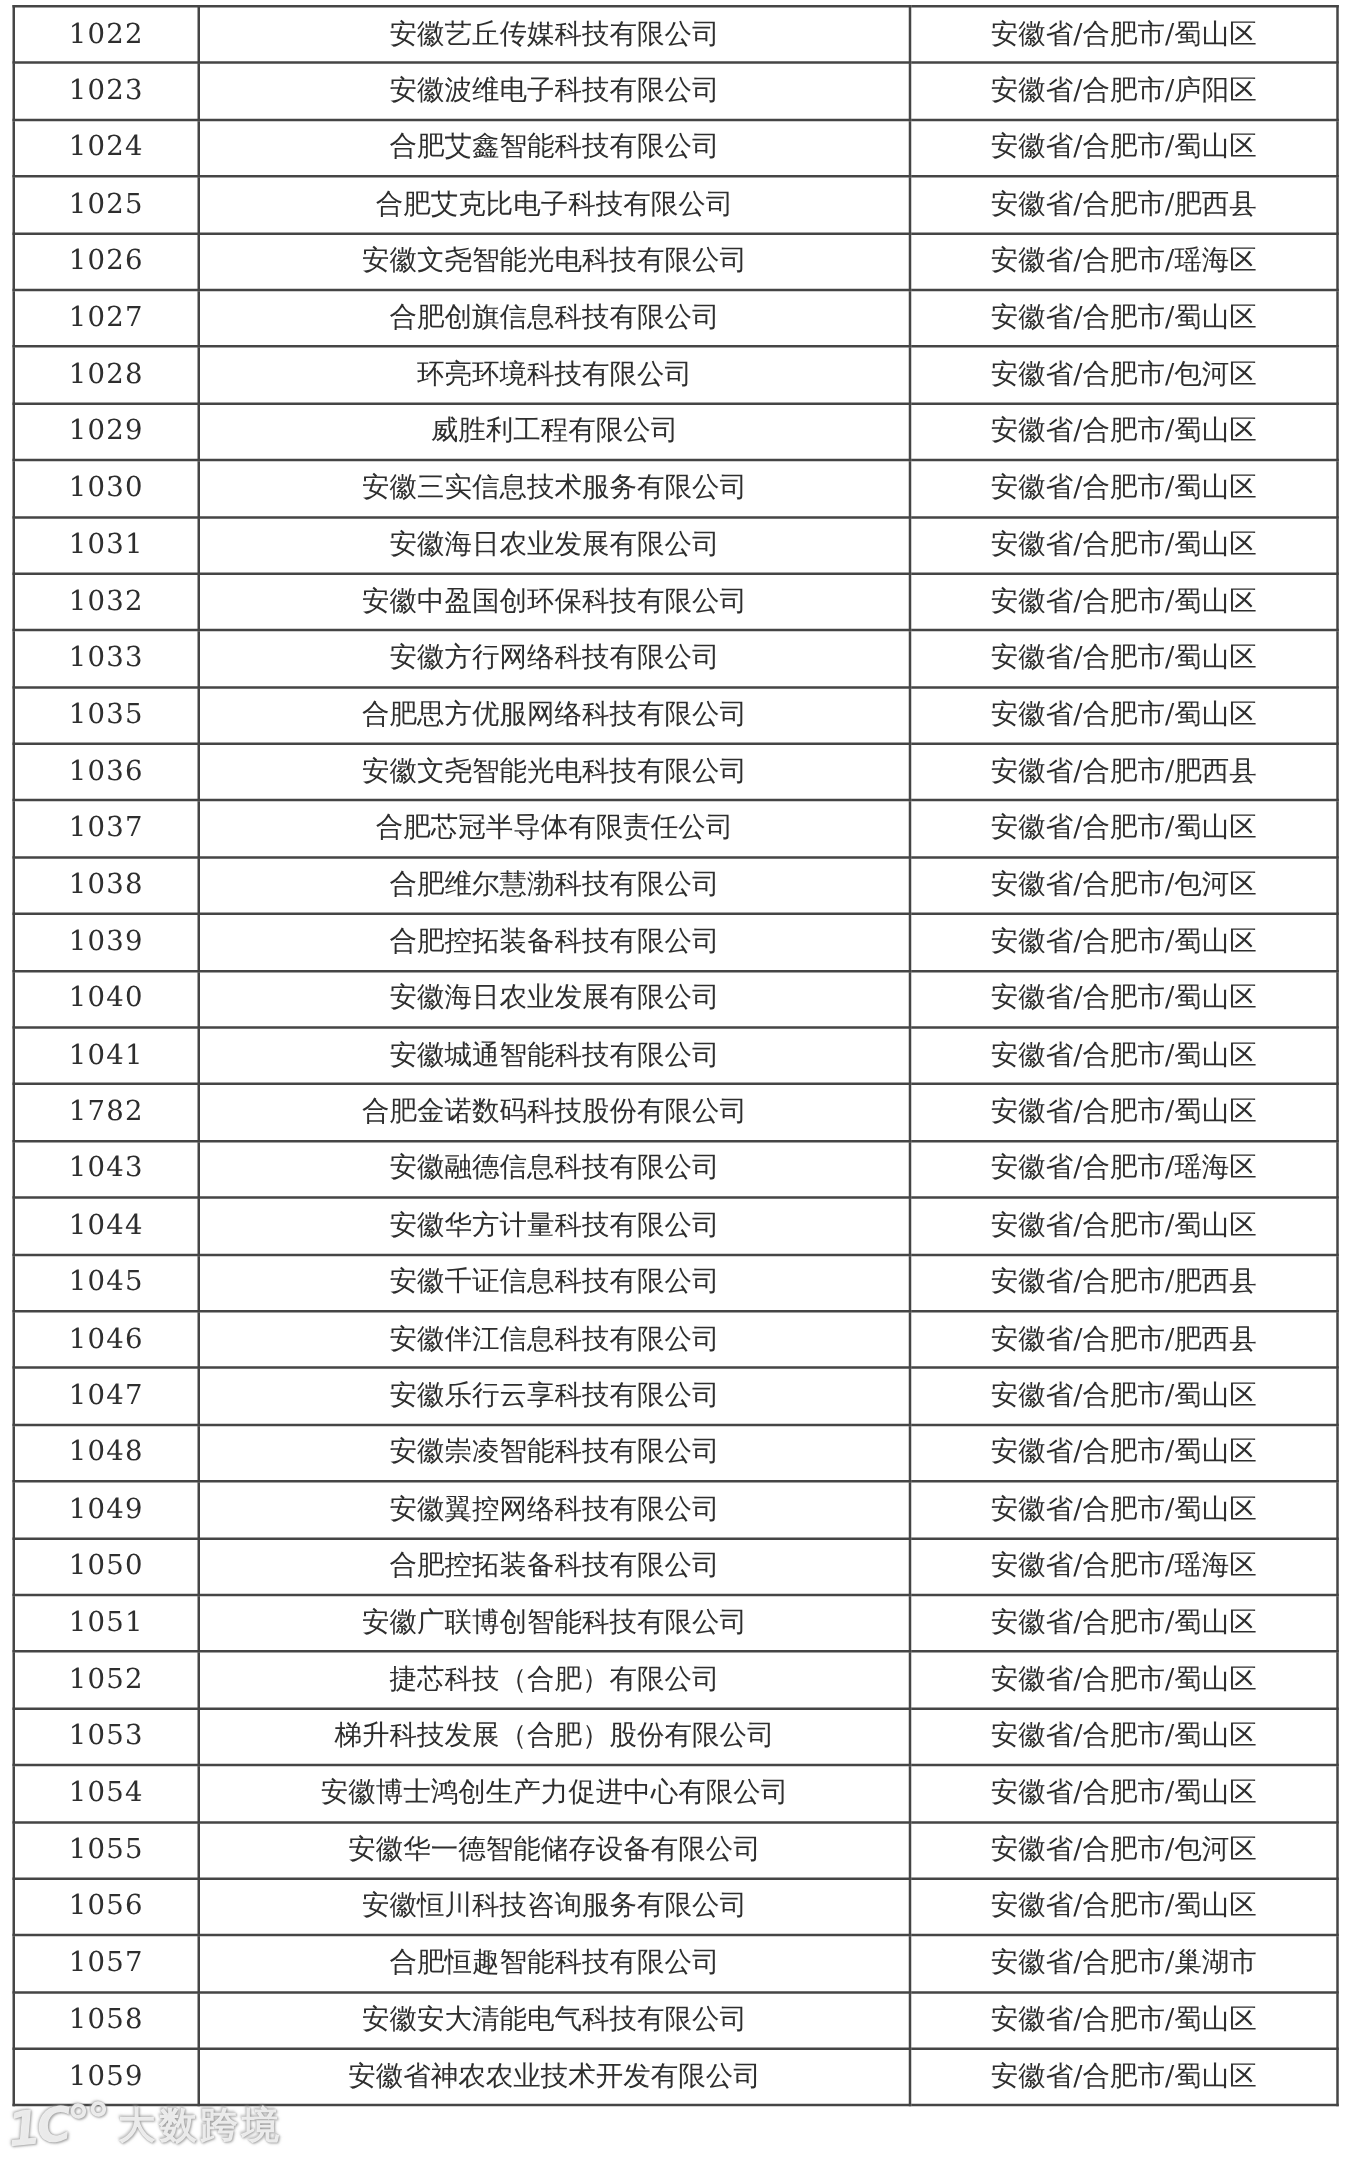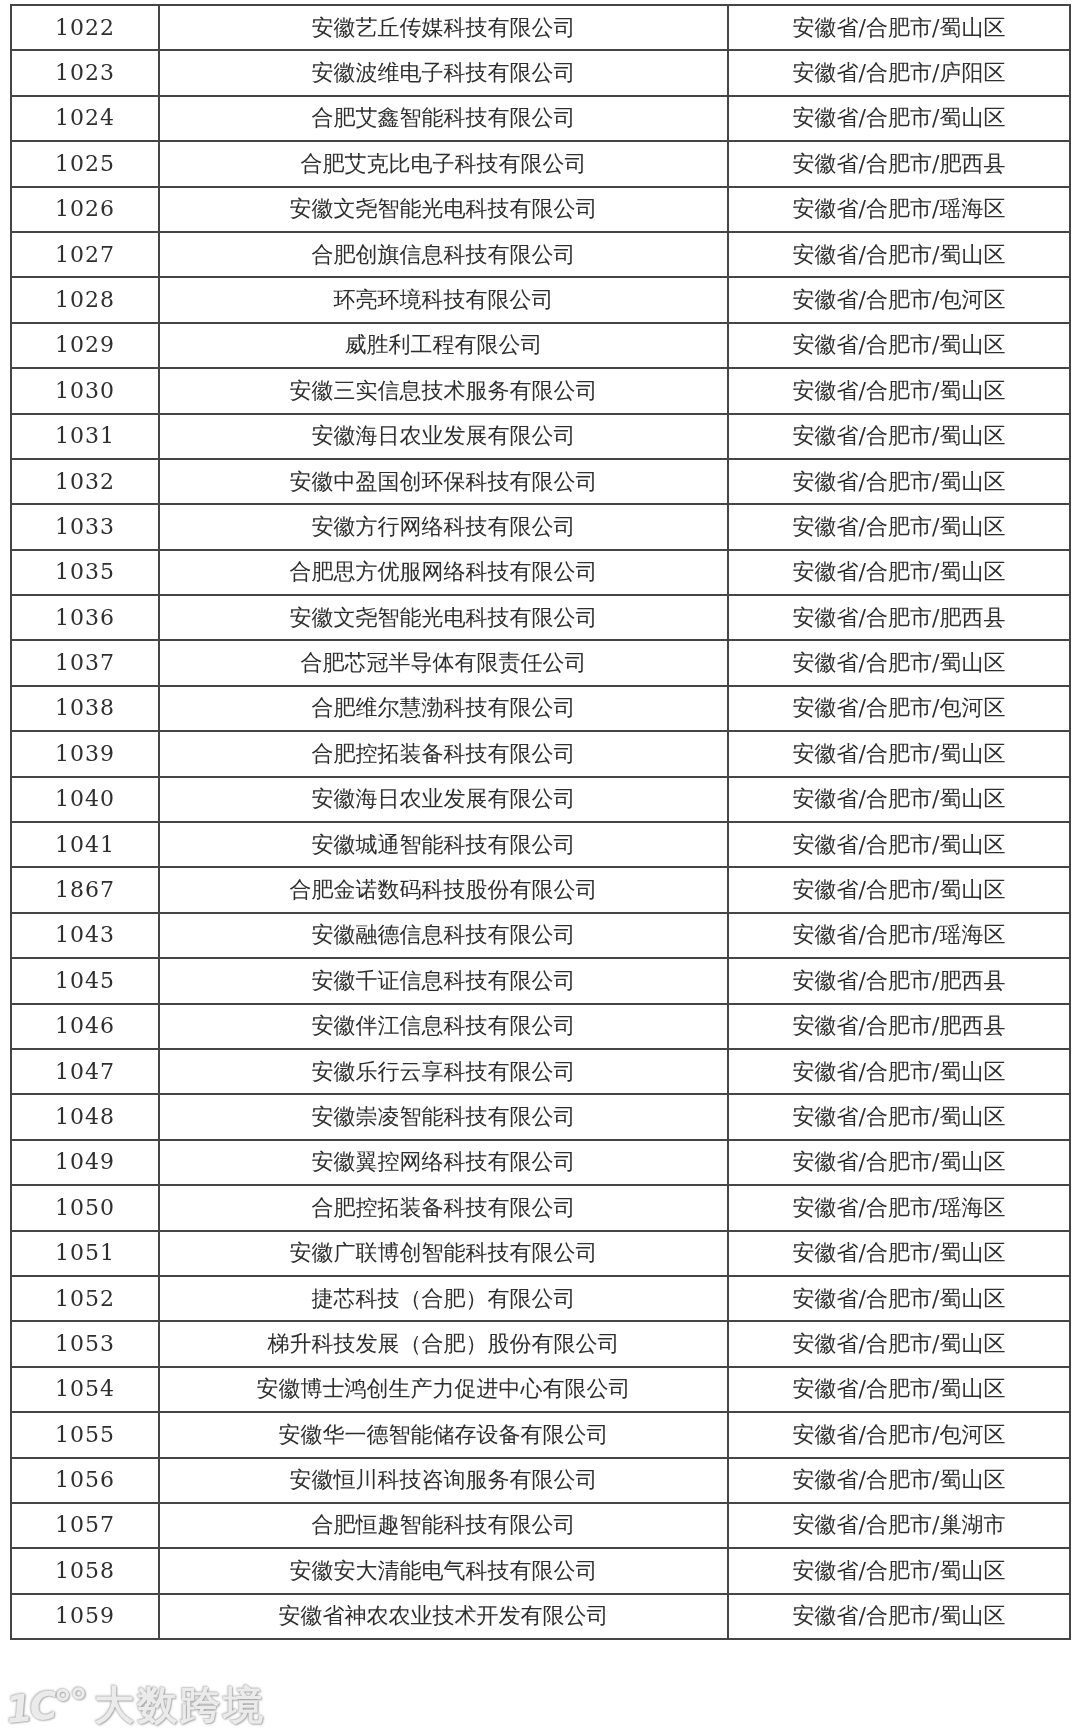--- a/index.html
+++ b/index.html
@@ -60,21 +60,21 @@
       -1px -1px 2px rgba(160, 160, 160, 0.5);
   }
   .wm-logo {
     font-size: 38px;
     font-style: italic;
     letter-spacing: -3px;
     transform: rotate(-6deg);
     font-family: "DejaVu Sans", "Liberation Sans", sans-serif;
   }
   .wm-text {
-    font-size: 40px;
+    font-size: 30px;
     letter-spacing: 3px;
     font-family: "DejaVu Sans", "Liberation Sans", sans-serif;
   }
 </style>
 </head>
 <body>
 
 <div class="page">
 
   <table class="company-table">
@@ -173,28 +173,33 @@
           <td class="cell-index">1040</td>
           <td class="cell-company">安徽海日农业发展有限公司</td>
           <td class="cell-region">安徽省/合肥市/蜀山区</td>
         </tr>
         <tr>
           <td class="cell-index">1041</td>
           <td class="cell-company">安徽城通智能科技有限公司</td>
           <td class="cell-region">安徽省/合肥市/蜀山区</td>
         </tr>
         <tr>
-          <td class="cell-index">1867</td>
+          <td class="cell-index">1782</td>
           <td class="cell-company">合肥金诺数码科技股份有限公司</td>
           <td class="cell-region">安徽省/合肥市/蜀山区</td>
         </tr>
         <tr>
           <td class="cell-index">1043</td>
           <td class="cell-company">安徽融德信息科技有限公司</td>
           <td class="cell-region">安徽省/合肥市/瑶海区</td>
+        </tr>
+        <tr>
+          <td class="cell-index">1044</td>
+          <td class="cell-company">安徽华方计量科技有限公司</td>
+          <td class="cell-region">安徽省/合肥市/蜀山区</td>
         </tr>
         <tr>
           <td class="cell-index">1045</td>
           <td class="cell-company">安徽千证信息科技有限公司</td>
           <td class="cell-region">安徽省/合肥市/肥西县</td>
         </tr>
         <tr>
           <td class="cell-index">1046</td>
           <td class="cell-company">安徽伴江信息科技有限公司</td>
           <td class="cell-region">安徽省/合肥市/肥西县</td>

